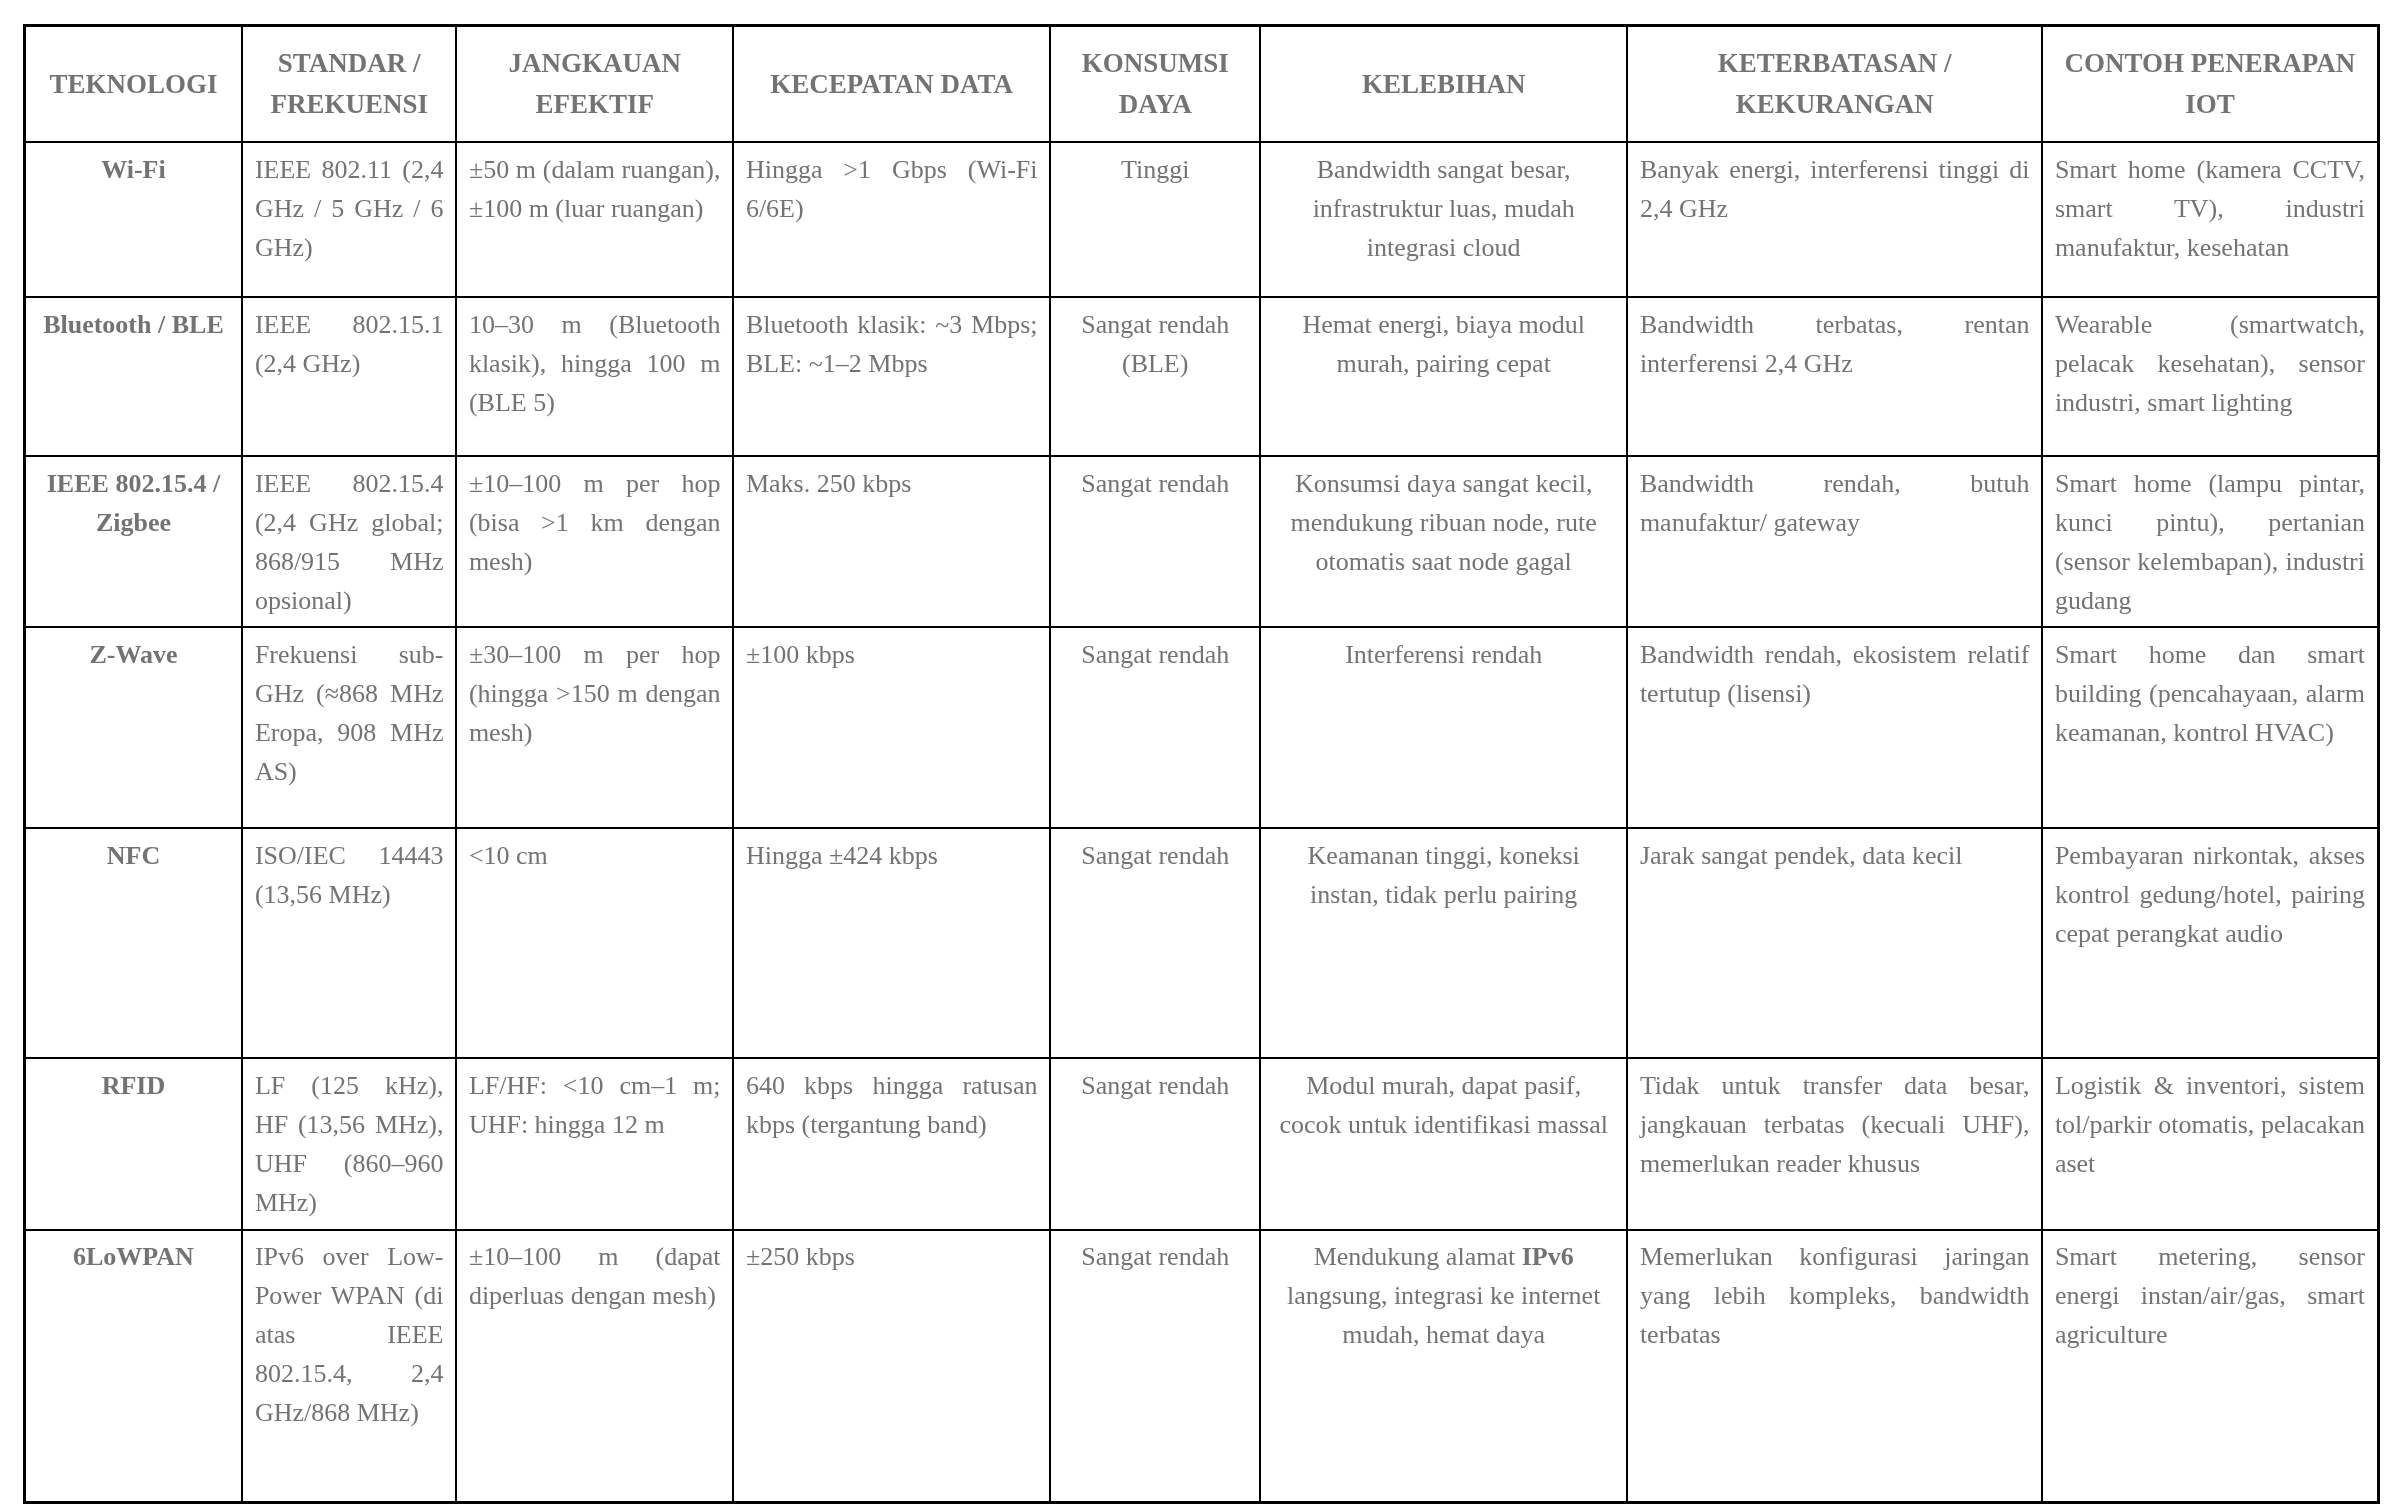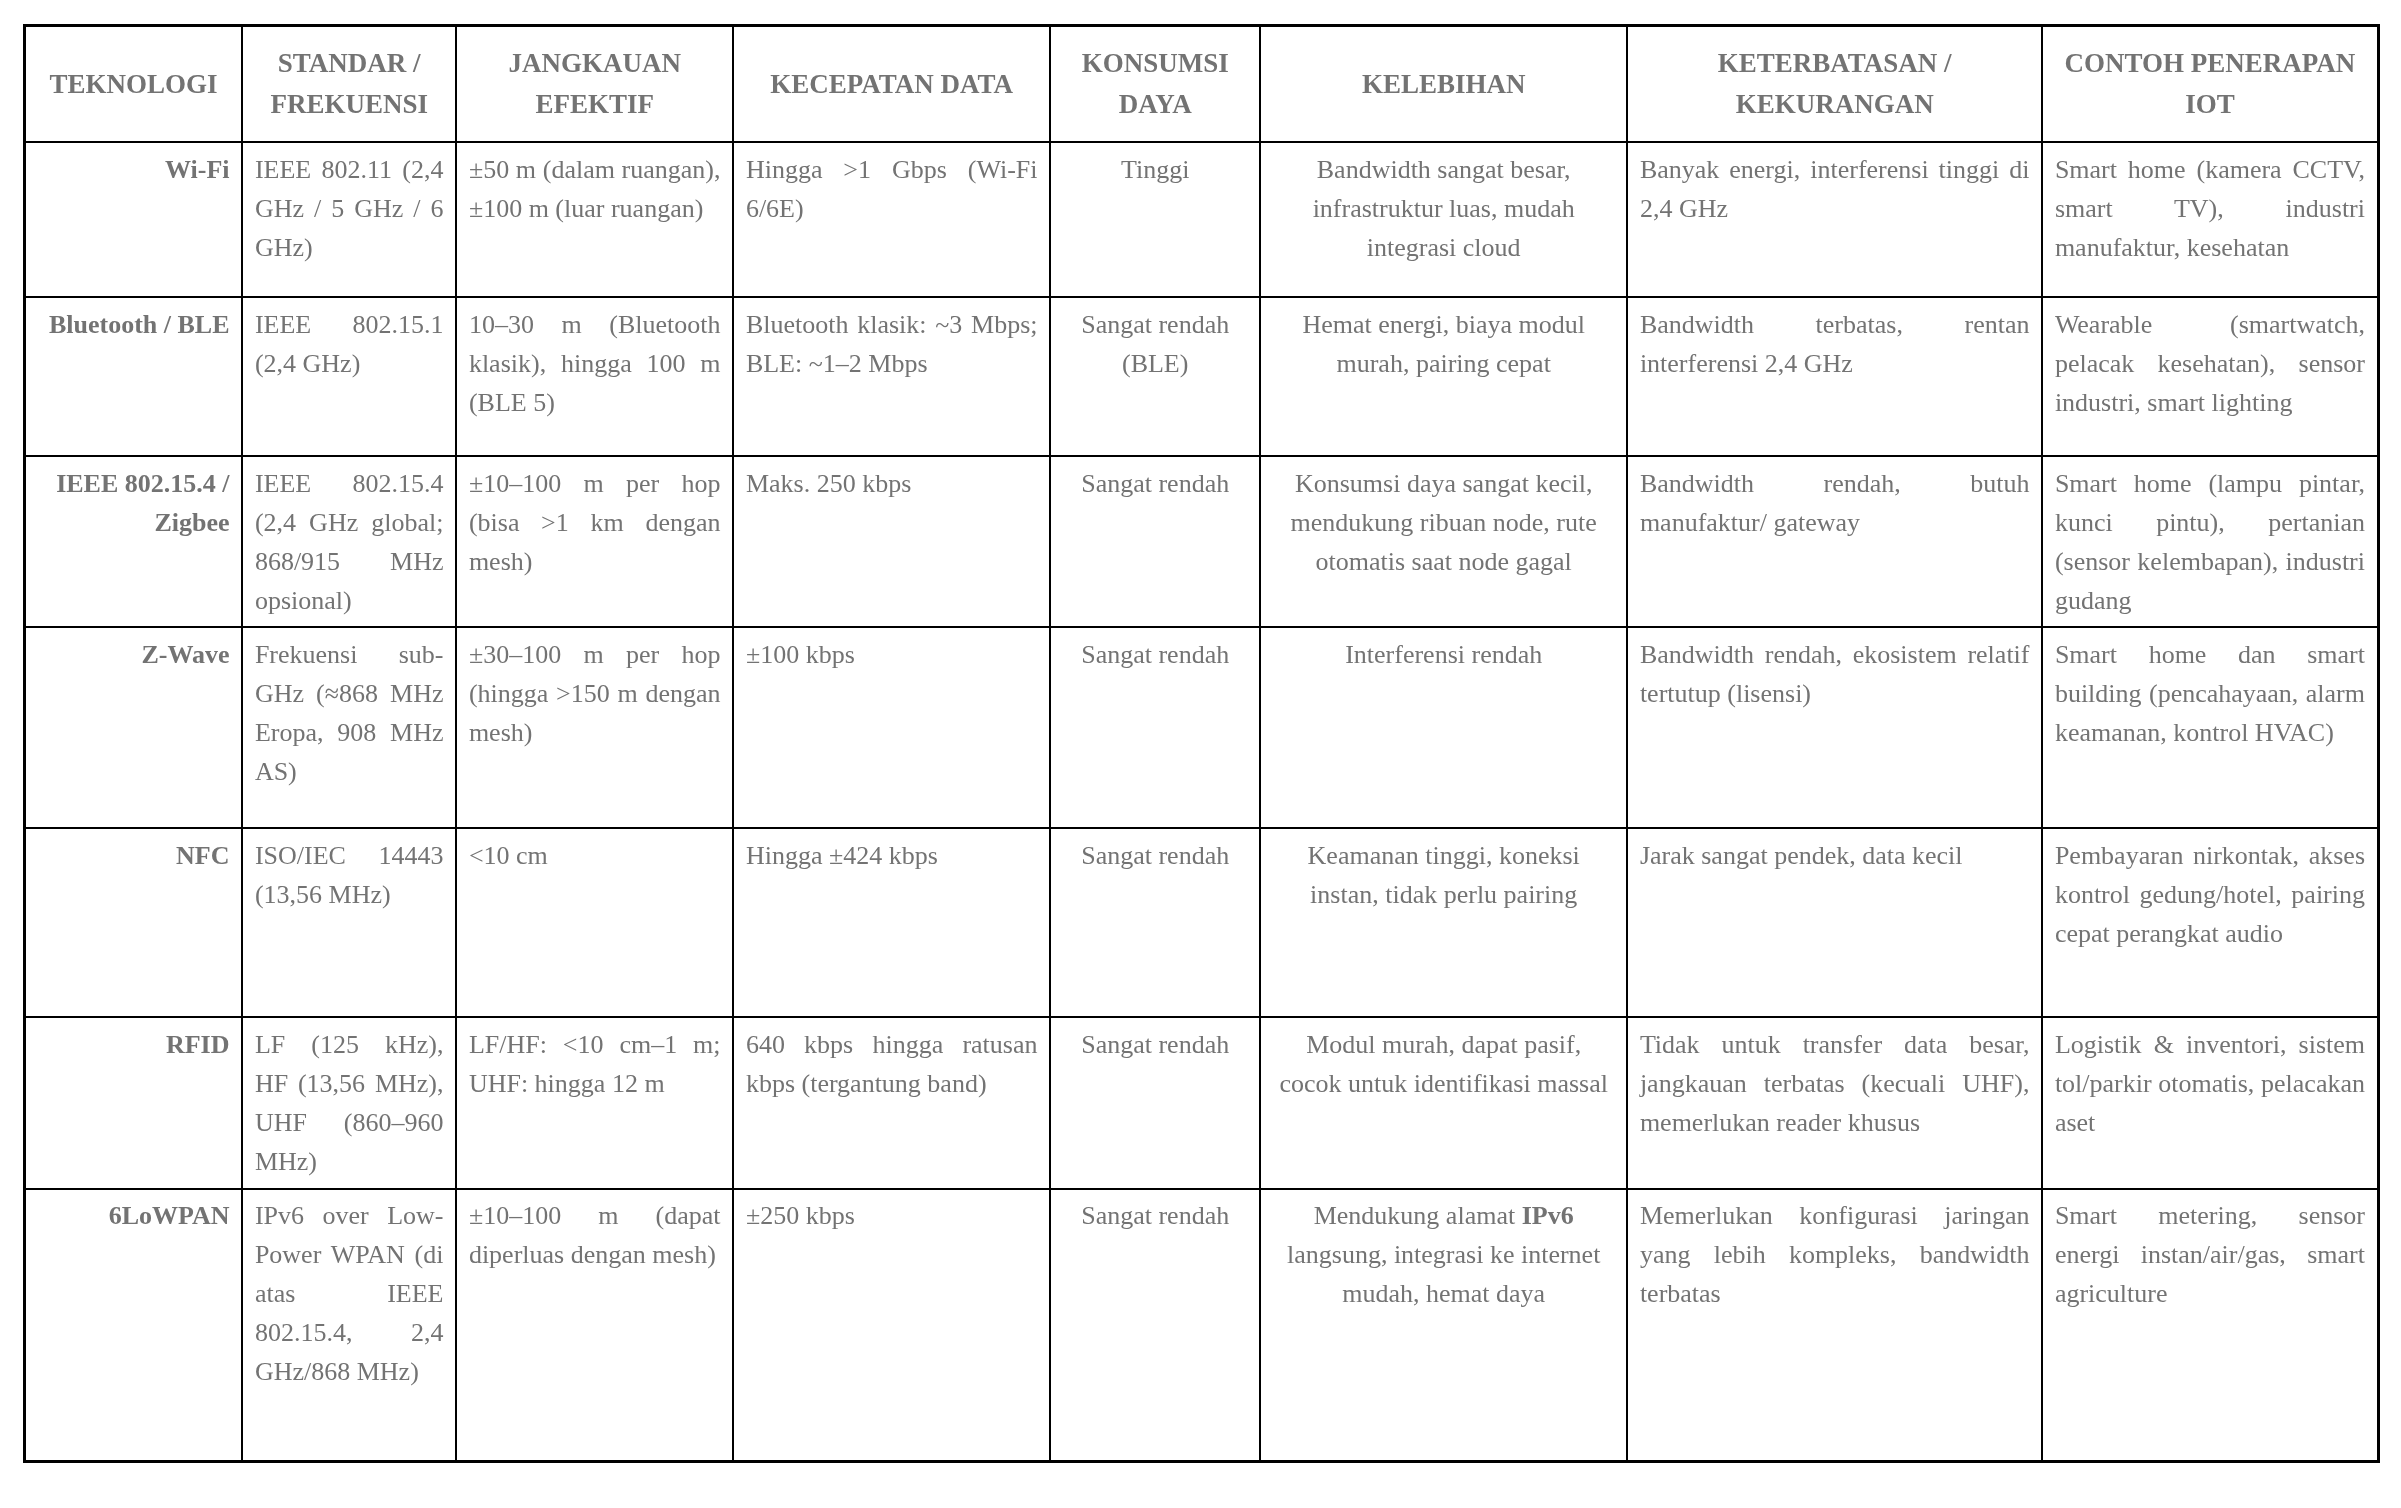--- a/index.html
+++ b/index.html
@@ -34,34 +34,34 @@
   }
   table.cmp th {
     font-weight: bold;
     font-size: 27px;
     text-align: center;
     vertical-align: middle;
     height: 117px;
     padding: 5px 6.7px;
   }
   
-  td.c-tek  { text-align: right; font-weight: bold; }
+  td.c-tek  { text-align: center; font-weight: bold; }
   td.c-std  { text-align: justify; }
   td.c-jng  { text-align: justify; }
   td.c-kec  { text-align: justify; }
   td.c-kon  { text-align: center; margin-left: 38px; }
   td.c-kel  { text-align: center; }
   td.c-ket  { text-align: justify; margin-left: 23px; }
   td.c-con  { text-align: justify; }
   
   tr.r-wifi    td { height: 155px; }
   tr.r-bt      td { height: 159px; }
   tr.r-zigbee  td { height: 138px; }
   tr.r-zwave   td { height: 201px; }
-  tr.r-nfc     td { height: 189px; }
+  tr.r-nfc     td { height: 230px; }
   tr.r-rfid    td { height: 140px; }
   tr.r-6lowpan td { height: 273px; }
 </style>
 </head>
 <body>
 
 <div class="page">
   <table class="cmp">
     <colgroup>
       <col style="width:218px">

